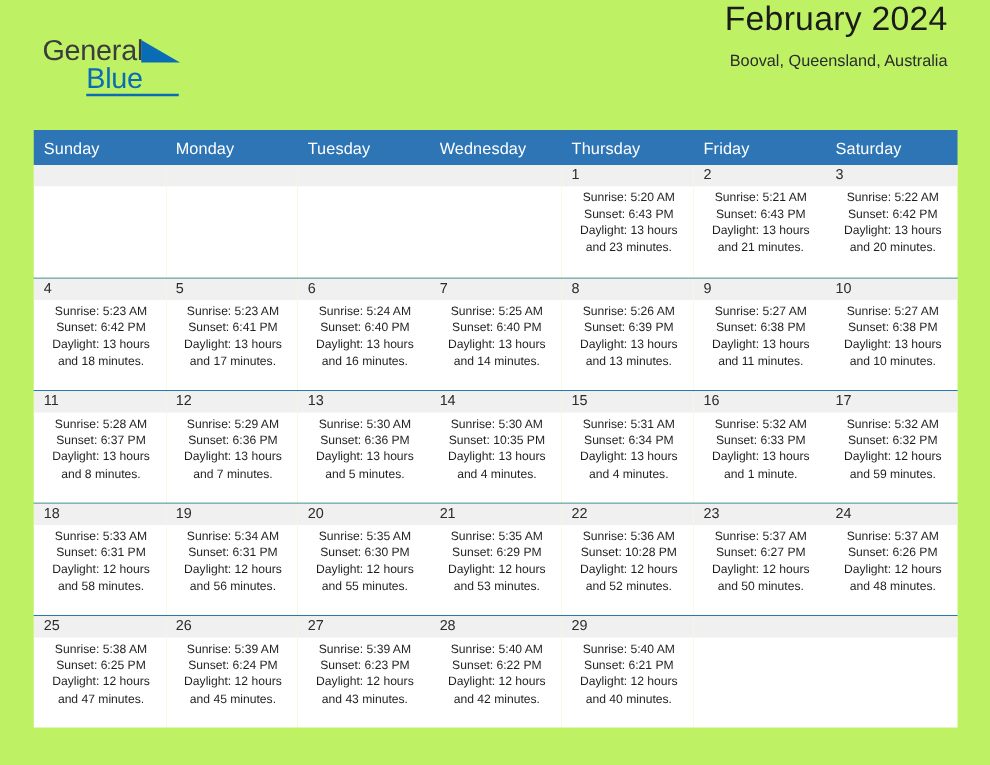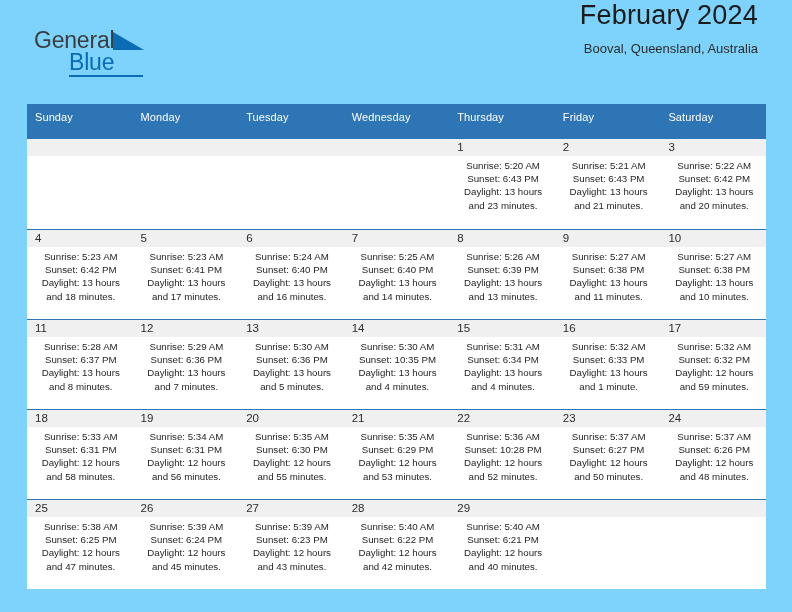--- a/index.html
+++ b/index.html
@@ -10,21 +10,21 @@
     height: 612px;
     background: #ffffff;
     font-family: "Liberation Sans", sans-serif;
     -webkit-font-smoothing: antialiased;
   }
 
   #page {
     position: relative;
     width: 792px;
     height: 612px;
-    background: #7dd3fc;
+    background: #bef264;
     overflow: hidden;
   }
 
   
   .top-bar {
     position: absolute;
     left: 0; right: 0; top: 0;
     height: 100px;
     padding: 0 34px;
     display: flex;
@@ -98,22 +98,22 @@
     width: 739px;
   }
 
   .weekday-row {
     display: grid;
     grid-template-columns: repeat(7, 1fr);
     background: #2e75b6;
   }
   .weekday {
     color: #ffffff;
-    font-size: 11px;
-    padding: 5px 0 13px 8px;
+    font-size: 13px;
+    padding: 5px 0 3px 8px;
     line-height: 1.5;
     letter-spacing: 0.1px;
   }
 
   .week-row {
     display: grid;
     grid-template-columns: repeat(7, 1fr);
     border-top: 1px solid #2e75b6;
     height: 90px;
   }

